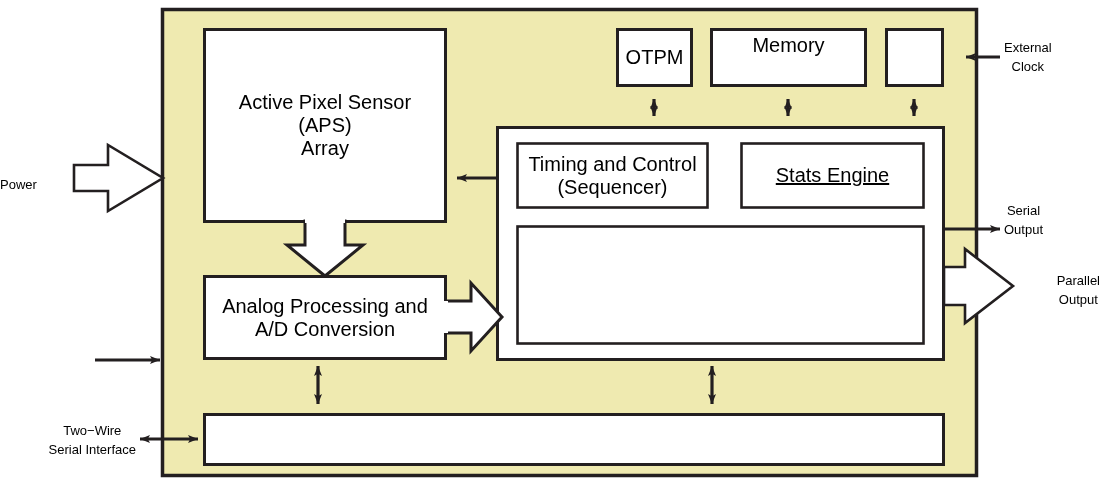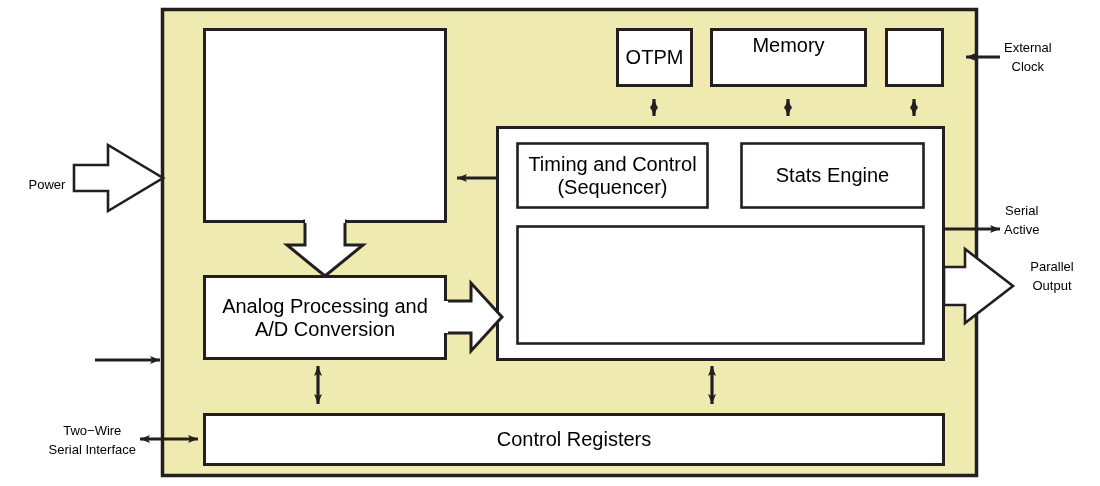--- a/index.html
+++ b/index.html
@@ -131,55 +131,57 @@
 
     <g>
       <path d="M944,229 L1000,229" stroke="#231f20" stroke-width="3.2" fill="none" marker-end="url(#ah)"></path>
     </g>
 
     <g>
       <path d="M944,267 L965,267 L965,249 L1013,286 L965,323 L965,305 L944,305 Z" fill="#ffffff" stroke="#231f20" stroke-width="2.6"></path>
     </g>
   </svg>
 
+  <div class="blocklabel" style="left:205px; top:30px; width:240px; height:191px;">Active Pixel Sensor
+(APS)
+Array</div>
 
   <div class="blocklabel" style="left:618px; top:30px; width:73px; height:55px;">OTPM</div>
 
   <div class="blocklabel" style="left:712px; top:18px; width:153px; height:55px;">Memory</div>
 
 
   <div class="blocklabel" style="left:518px; top:144px; width:189px; height:63px;">Timing and Control
 (Sequencer)</div>
 
-  <div class="blocklabel" style="left:742px; top:144px; width:181px; height:63px;">Stats Engine</div>
+  <div class="blocklabel" style="left:742px; top:144px; width:181px; height:63px;text-decoration:underline;">Stats Engine</div>
 
 
   <div class="blocklabel" style="left:205px; top:277px; width:240px; height:81px;">Analog Processing and
 A/D Conversion</div>
 
-  <div class="blocklabel" style="left:205px; top:415px; width:738px; height:49px;">Control Registers</div>
 
-  <div class="blocklabel outer-label" style="left:12px; top:162px; width:70px; height:32px; justify-content:flex-end; align-items:center;">
+  <div class="blocklabel outer-label" style="left:0px; top:162px; width:70px; height:32px; justify-content:flex-end; align-items:flex-start;">
     <span>Power</span>
   </div>
 
 
   <div class="blocklabel outer-label" style="left:0px; top:416px; width:136px; height:47px; justify-content:center; align-items:flex-end;">
     <span>Two−Wire
 Serial Interface</span>
   </div>
 
   <div class="blocklabel outer-label" style="left:1004px; top:33px; width:96px; height:47px; justify-content:center; align-items:flex-start;">
     <span>External
 Clock</span>
   </div>
 
   <div class="blocklabel outer-label" style="left:1004px; top:196px; width:90px; height:47px; justify-content:center; align-items:flex-start;">
     <span>Serial
-Active</span>
+Output</span>
   </div>
 
-  <div class="blocklabel outer-label" style="left:1004px; top:252px; width:96px; height:47px; justify-content:center; align-items:center;">
+  <div class="blocklabel outer-label" style="left:1004px; top:266px; width:96px; height:47px; justify-content:center; align-items:flex-end;">
     <span>Parallel
 Output</span>
   </div>
 
 </div>
 
 </body></html>

